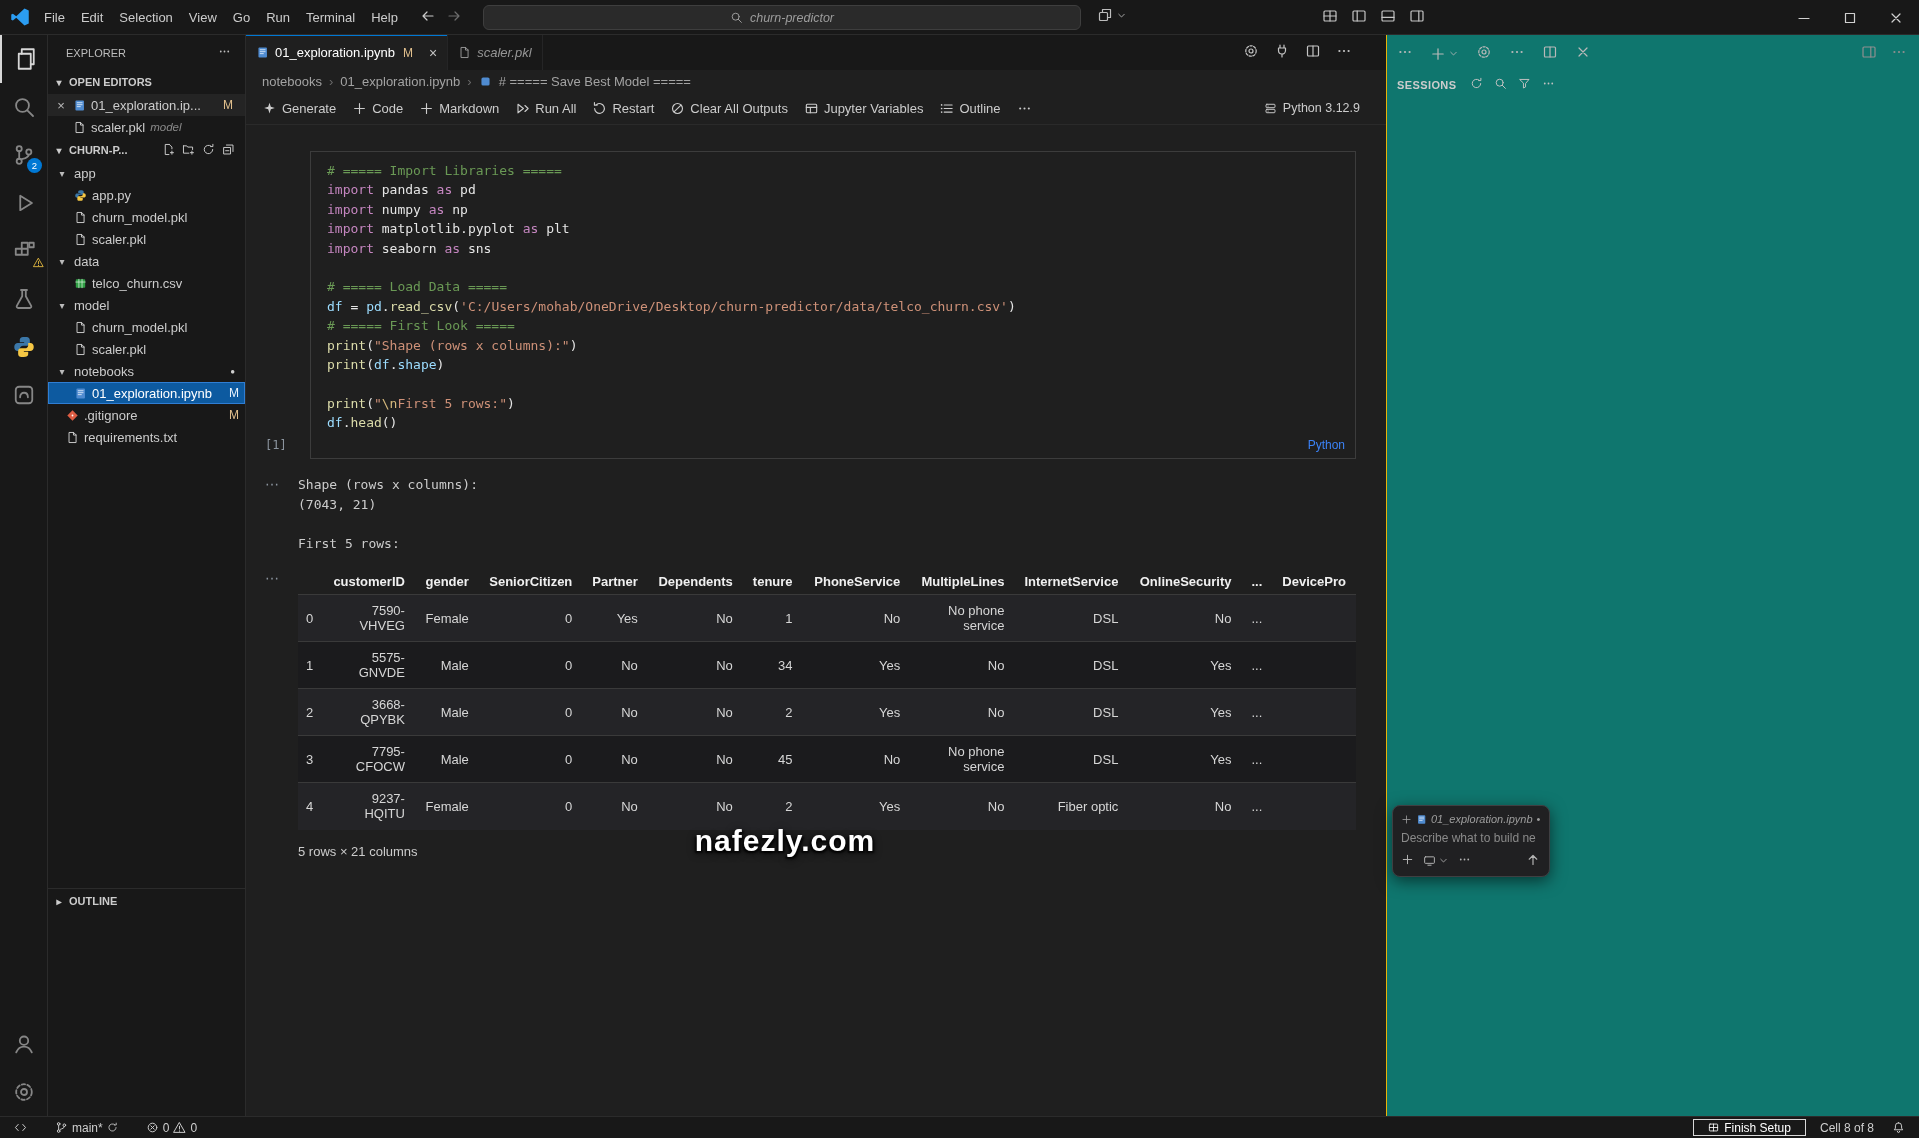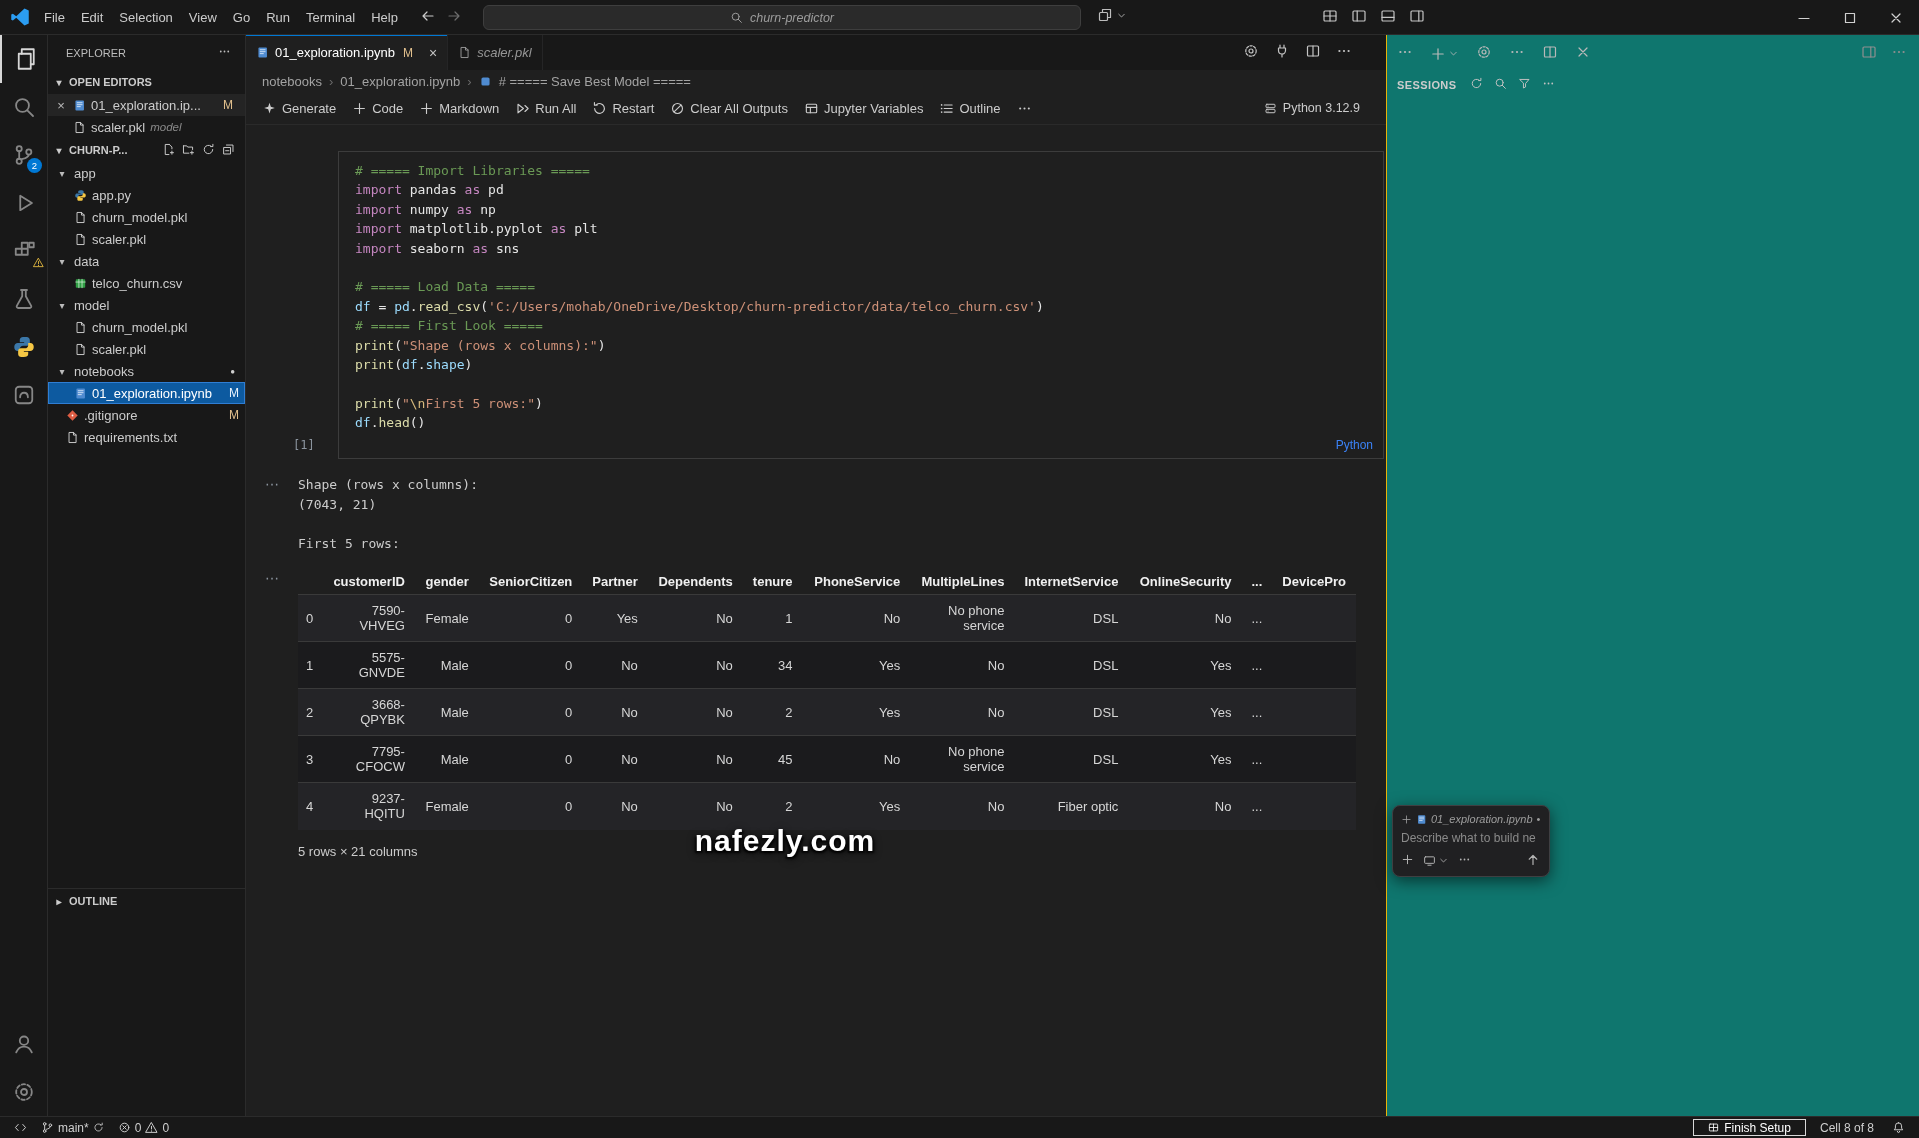--- a/index.html
+++ b/index.html
@@ -64,21 +64,21 @@
   .tab-close{margin-left:6px;color:#c5c5c5;font-size:14px}
   .tab-actions{position:absolute;right:34px;top:0;height:35px;display:flex;align-items:center;gap:15px;color:#c5c5c5}
   .breadcrumbs{height:22px;display:flex;align-items:center;gap:7px;padding:0 16px;color:#a3a3a3;flex:none}
   .bc-sep{color:#6a6a6a}
   .nb-toolbar{height:33px;display:flex;align-items:center;padding:0 8px;border-bottom:1px solid #2a2a2a;flex:none;color:#ccc}
   .tb-btn{display:flex;align-items:center;gap:5px;padding:0 8px;height:26px;border-radius:4px;cursor:pointer}
   .tb-btn .ic{width:15px;height:15px}
   .kernel{margin-left:auto;display:flex;align-items:center;gap:6px;font-size:12.5px;color:#ccc;padding-right:18px}
 
   .nb-scroll{flex:1;overflow:hidden;position:relative;padding-top:26px}
-  .nb-cell{position:relative;margin-left:92px;width:1046px;border:1px solid #3c3c3c;background:#1f1f1f}
+  .nb-cell{position:relative;margin-left:64px;width:1046px;border:1px solid #3c3c3c;background:#1f1f1f}
   .nb-code{padding:9px 0 0 16px;font-family:"DejaVu Sans Mono","Liberation Mono",monospace;font-size:13px;line-height:19.4px;white-space:pre}
   .code-line{height:19.4px}
   .tk-c{color:#6a9955}.tk-k{color:#c586c0}.tk-v{color:#9cdcfe}.tk-f{color:#dcdcaa}
   .tk-s{color:#ce9178}.tk-e{color:#d7ba7d}.tk-p{color:#e5e5e5}
   .nb-cell-footer{height:26px;display:flex;align-items:center;justify-content:flex-end;padding-right:10px;color:#3b82f6;font-size:12px}
   .exec-count{position:absolute;left:-46px;bottom:6px;color:#8b949e;font-family:"DejaVu Sans Mono",monospace;font-size:12px}
   .nb-output{margin:16px 0 0 52px;position:relative}
   .out-toggle{position:absolute;left:-33px;top:1px;color:#8b949e;font-size:14px;letter-spacing:1.5px}
   #output-text{margin:0;font-family:"DejaVu Sans Mono","Liberation Mono",monospace;font-size:13px;line-height:19.4px;color:#cccccc}
   .df-clip{width:1058px;overflow:hidden}
@@ -103,21 +103,21 @@
   .rp-view-header .icons{display:flex;gap:11px;color:#c2c2c2}
   .chat-widget{position:absolute;left:5px;top:770px;width:158px;background:#202022;border:1px solid #3f3f42;border-radius:8px;
     box-shadow:0 4px 16px rgba(0,0,0,.55);padding:7px 8px 6px;display:flex;flex-direction:column;gap:6px}
   .cw-row1{display:flex;align-items:center;gap:4px;color:#9d9d9d;font-size:11px}
   .cw-row1 .t{white-space:nowrap;overflow:hidden;text-overflow:ellipsis;font-style:italic}
   .cw-input{color:#8a8a8a;font-size:12px;white-space:nowrap;overflow:hidden}
   .cw-row3{display:flex;align-items:center;gap:9px;color:#b3b3b3}
   .cw-send{margin-left:auto}
 
   
-  .statusbar{height:22px;background:#181818;border-top:1px solid #2b2b2b;display:flex;align-items:center;padding:0 10px;gap:6px;
+  .statusbar{height:22px;background:#181818;border-top:1px solid #2b2b2b;display:flex;align-items:center;padding:0 10px;gap:20px;
     font-size:12px;color:#cfcfcf}
   .sb-item{display:flex;align-items:center;gap:4px;padding:0 4px;height:22px;cursor:pointer}
   .sb-right{margin-left:auto;display:flex;align-items:center;gap:10px}
   .finish-setup{border:1px solid #d8d8d8;padding:0 14px;height:17px;display:flex;align-items:center;gap:5px;color:#fff}
 
   
   .watermark{position:absolute;left:600px;top:824px;width:370px;text-align:center;z-index:60;pointer-events:none;color:#fff}
   .wm1{font-size:58px;font-weight:700;line-height:1.05;
     text-shadow:0 2px 8px rgba(0,0,0,.9),2px 2px 2px rgba(0,0,0,.7),-2px 2px 2px rgba(0,0,0,.7)}
   .wm2{font-size:30px;font-weight:700;letter-spacing:1px;

